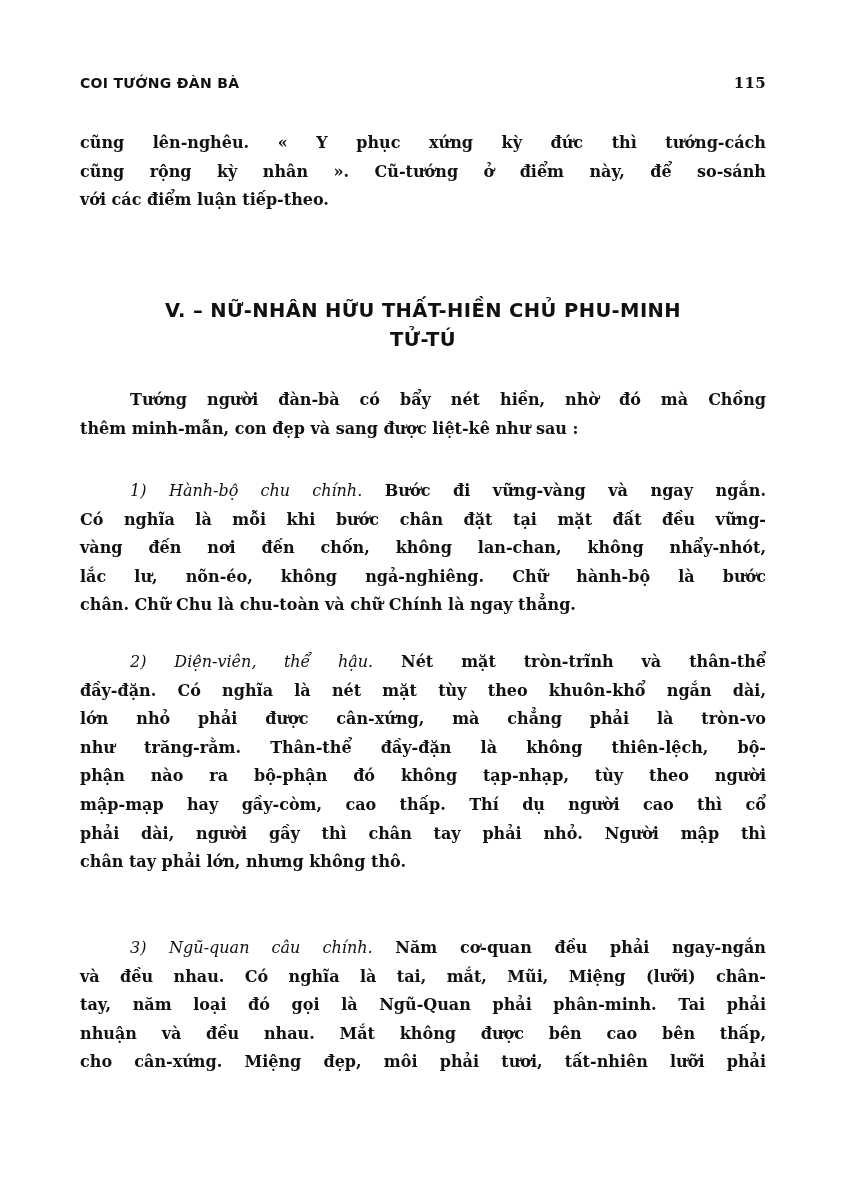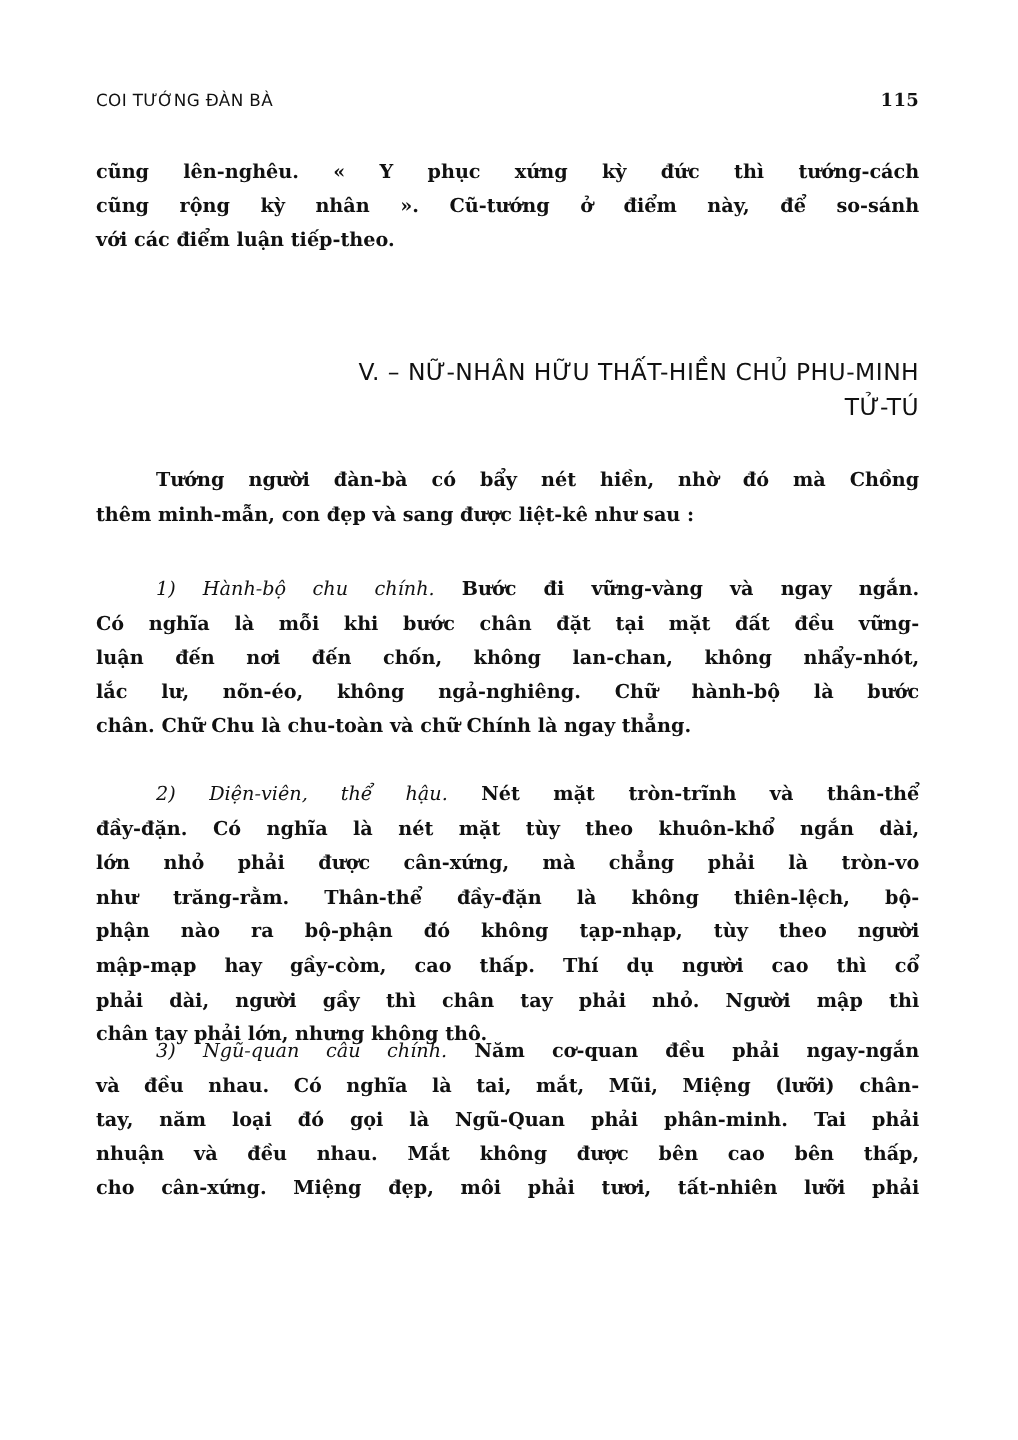--- a/index.html
+++ b/index.html
@@ -10,35 +10,35 @@
       font-family: "DejaVu Serif", "Liberation Serif", serif;
       position: relative;
       overflow: hidden;
     }
     .page { position: absolute; left: 0; top: 0; width: 848px; height: 1200px; }
     .running-head {
       position: absolute; left: 80px; top: 74px; width: 686px;
       display: flex; justify-content: space-between; align-items: baseline;
       font-weight: bold; font-size: 15px; letter-spacing: 0.3px;
     }
-    .running-head .title { font-family: "DejaVu Sans", sans-serif; font-size: 14px; font-weight: normal; }
+    .running-head .title { font-family: "DejaVu Sans", sans-serif; font-size: 14px; font-weight: bold; }
     .running-head .pgnum { font-family: "DejaVu Serif", serif; font-size: 15px; }
     .body-block {
       position: absolute; left: 80px; width: 686px;
       font-size: 16px; line-height: 28.6px; font-weight: bold;
       text-align: justify;
     }
     .line { display: block; white-space: nowrap; text-align: justify; text-align-last: justify; }
     .line.last { text-align-last: left; }
     .indent { padding-left: 50px; }
     .heading {
       position: absolute; left: 80px; width: 686px; top: 296px;
-      text-align: right;
+      text-align: center;
       font-family: "DejaVu Sans", sans-serif;
-      font-weight: normal; font-size: 19.5px; line-height: 29px;
+      font-weight: bold; font-size: 19.5px; line-height: 29px;
       letter-spacing: 0.4px;
     }
     em { font-style: italic; font-weight: normal; font-family: "DejaVu Serif", serif; }
   </style>
 </head>
 <body>
 
 <div class="page">
 
   <div class="running-head">
@@ -58,37 +58,37 @@
   </div>
 
   <div class="body-block" style="top:386px;">
     <span class="line indent">Tướng người đàn-bà có bẩy nét hiền, nhờ đó mà Chồng</span>
     <span class="line last">thêm minh-mẫn, con đẹp và sang được liệt-kê như sau :</span>
   </div>
 
   <div class="body-block" style="top:477px;">
     <span class="line indent"><em>1)</em> <em>Hành-bộ chu chính.</em> <span>Bước đi vững-vàng và ngay ngắn.</span></span>
     <span class="line">Có nghĩa là mỗi khi bước chân đặt tại mặt đất đều vững-</span>
-    <span class="line">luận đến nơi đến chốn, không lan-chan, không nhẩy-nhót,</span>
+    <span class="line">vàng đến nơi đến chốn, không lan-chan, không nhẩy-nhót,</span>
     <span class="line">lắc lư, nõn-éo, không ngả-nghiêng. Chữ hành-bộ là bước</span>
     <span class="line last">chân. Chữ Chu là chu-toàn và chữ Chính là ngay thẳng.</span>
   </div>
 
   <div class="body-block" style="top:648px;">
     <span class="line indent"><em>2)</em> <em>Diện-viên, thể hậu.</em> <span>Nét mặt tròn-trĩnh và thân-thể</span></span>
     <span class="line">đầy-đặn. Có nghĩa là nét mặt tùy theo khuôn-khổ ngắn dài,</span>
     <span class="line">lớn nhỏ phải được cân-xứng, mà chẳng phải là tròn-vo</span>
     <span class="line">như trăng-rằm. Thân-thể đầy-đặn là không thiên-lệch, bộ-</span>
     <span class="line">phận nào ra bộ-phận đó không tạp-nhạp, tùy theo người</span>
     <span class="line">mập-mạp hay gầy-còm, cao thấp. Thí dụ người cao thì cổ</span>
     <span class="line">phải dài, người gầy thì chân tay phải nhỏ. Người mập thì</span>
     <span class="line last">chân tay phải lớn, nhưng không thô.</span>
   </div>
 
-  <div class="body-block" style="top:862px;">
+  <div class="body-block" style="top:934px;">
     <span class="line indent"><em>3)</em> <em>Ngũ-quan câu chính.</em> <span>Năm cơ-quan đều phải ngay-ngắn</span></span>
     <span class="line">và đều nhau. Có nghĩa là tai, mắt, Mũi, Miệng (lưỡi) chân-</span>
     <span class="line">tay, năm loại đó gọi là Ngũ-Quan phải phân-minh. Tai phải</span>
     <span class="line">nhuận và đều nhau. Mắt không được bên cao bên thấp,</span>
     <span class="line">cho cân-xứng. Miệng đẹp, môi phải tươi, tất-nhiên lưỡi phải</span>
   </div>
 
 </div>
 
 </body></html>

